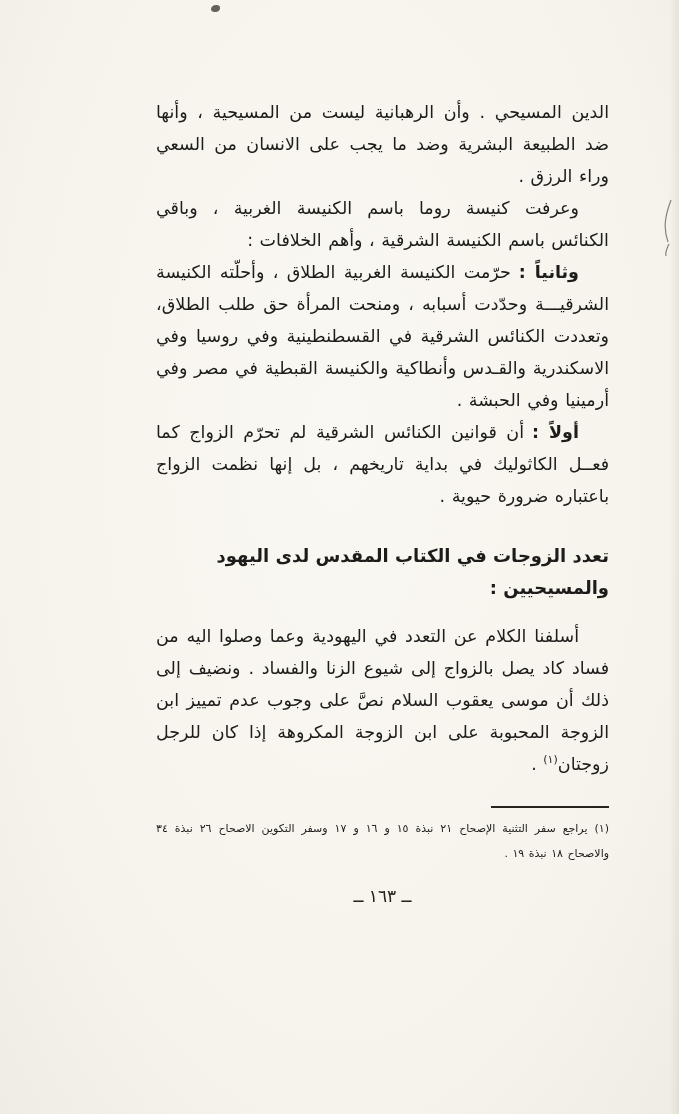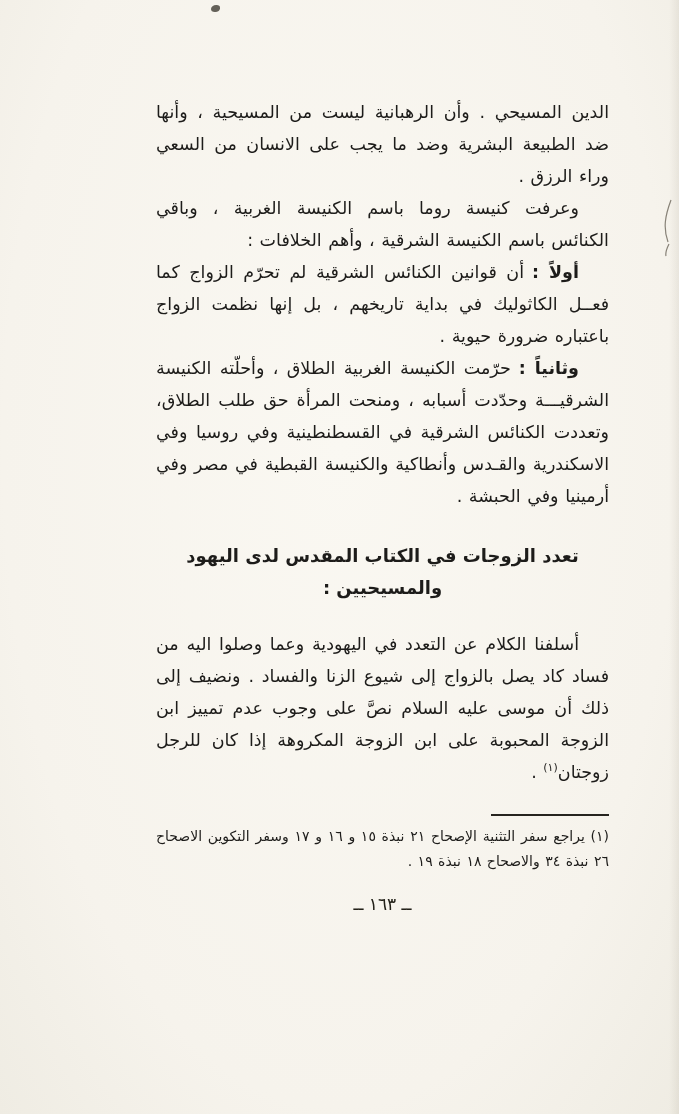--- a/index.html
+++ b/index.html
@@ -41,38 +41,38 @@
   .lead {
     font-weight: bold;
     margin-left: 8px;
     letter-spacing: 0.5px;
   }
   .section-heading {
     font-size: 18px;
     font-weight: bold;
     line-height: 32px;
     margin-top: 28px;
-    margin-bottom: 24px;
-    text-align: center;
+    margin-bottom: 16px;
+    text-align: right;
   }
   sup.note-ref {
     font-size: 11px;
     line-height: 0;
     vertical-align: super;
   }
   .footnote-divider {
     width: 118px;
     height: 0;
     border-top: 2px solid #26241f;
     margin-top: 26px;
     margin-bottom: 8px;
     
   }
   .footnote {
-    font-size: 14px;
+    font-size: 11px;
     line-height: 25px;
     text-align: justify;
     word-spacing: 1px;
   }
   .page-number {
     margin-top: 20px;
     text-align: center;
     font-size: 17px;
     letter-spacing: 1px;
     color: #232119;
@@ -112,31 +112,31 @@
   <path d="M14 2 C 8 18, 6 30, 11 44 M12 46 C 10 50, 8 54, 9 58" fill="none" stroke="#6b655a" stroke-width="1.2" opacity="0.8"></path>
 </svg>
 
 <main class="page-content">
 
   <p class="para">الدين المسيحي . وأن الرهبانية ليست من المسيحية ، وأنها ضد الطبيعة البشرية وضد ما يجب على الانسان من السعي وراء الرزق .</p>
 
   <p class="para indent">وعرفت كنيسة روما باسم الكنيسة الغربية ، وباقي الكنائس باسم الكنيسة الشرقية ، وأهم الخلافات :</p>
 
   <p class="para point indent">
-    <span class="lead">أولاً :</span><span>أن قوانين الكنائس الشرقية لم تحرّم الزواج كما فعــل الكاثوليك في بداية تاريخهم ، بل إنها نظمت الزواج باعتباره ضرورة حيوية .</span>
+    <span class="lead">وثانياً :</span><span>حرّمت الكنيسة الغربية الطلاق ، وأحلّته الكنيسة الشرقيـــة وحدّدت أسبابه ، ومنحت المرأة حق طلب الطلاق، وتعددت الكنائس الشرقية في القسطنطينية وفي روسيا وفي الاسكندرية والقـدس وأنطاكية والكنيسة القبطية في مصر وفي أرمينيا وفي الحبشة .</span>
   </p>
 
   <p class="para point indent">
-    <span class="lead">وثانياً :</span><span>حرّمت الكنيسة الغربية الطلاق ، وأحلّته الكنيسة الشرقيـــة وحدّدت أسبابه ، ومنحت المرأة حق طلب الطلاق، وتعددت الكنائس الشرقية في القسطنطينية وفي روسيا وفي الاسكندرية والقـدس وأنطاكية والكنيسة القبطية في مصر وفي أرمينيا وفي الحبشة .</span>
+    <span class="lead">أولاً :</span><span>أن قوانين الكنائس الشرقية لم تحرّم الزواج كما فعــل الكاثوليك في بداية تاريخهم ، بل إنها نظمت الزواج باعتباره ضرورة حيوية .</span>
   </p>
 
   <h2 class="section-heading">تعدد الزوجات في الكتاب المقدس لدى اليهود والمسيحيين :</h2>
 
   <p class="para indent">
-    <span>أسلفنا الكلام عن التعدد في اليهودية وعما وصلوا اليه من فساد كاد يصل بالزواج إلى شيوع الزنا والفساد . ونضيف إلى ذلك أن موسى عليه السلام نصَّ على وجوب عدم تمييز ابن الزوجة المحبوبة على ابن الزوجة المكروهة إذا كان للرجل زوجتان</span><sup class="note-ref">(١)</sup><span> .</span>
+    <span>أسلفنا الكلام عن التعدد في اليهودية وعما وصلوا اليه من فساد كاد يصل بالزواج إلى شيوع الزنا والفساد . ونضيف إلى ذلك أن موسى يعقوب السلام نصَّ على وجوب عدم تمييز ابن الزوجة المحبوبة على ابن الزوجة المكروهة إذا كان للرجل زوجتان</span><sup class="note-ref">(١)</sup><span> .</span>
   </p>
 
 
   <div class="footnote-divider"></div>
 
   <p class="footnote">(١) يراجع سفر التثنية الإصحاح ٢١ نبذة ١٥ و ١٦ و ١٧ وسفر التكوين الاصحاح ٢٦ نبذة ٣٤ والاصحاح ١٨ نبذة ١٩ .</p>
 
   <div class="page-number">ــ ١٦٣ ــ</div>
 
 </main>

